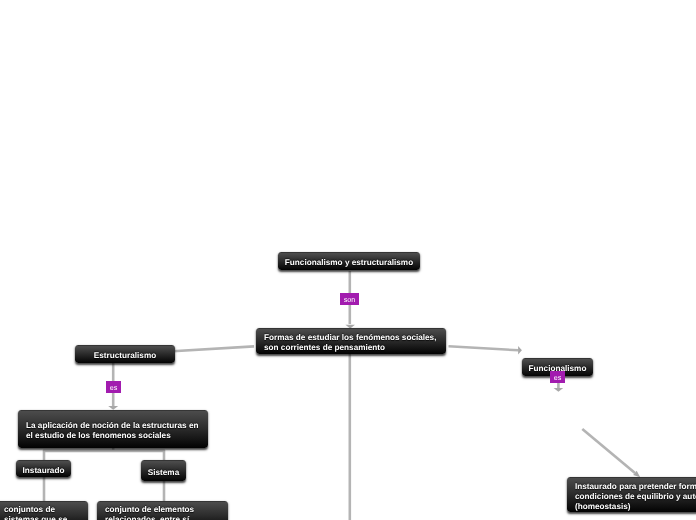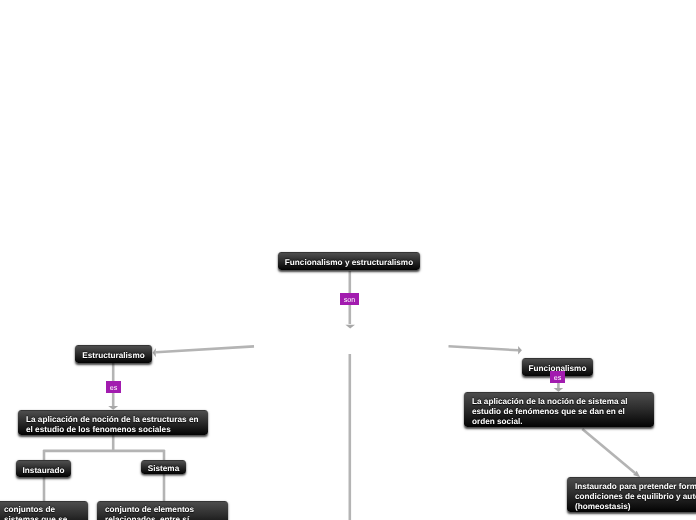--- a/index.html
+++ b/index.html
@@ -55,39 +55,43 @@
   </svg>
 
   <div class="node center" style="left:278px;top:252px;width:142px;height:18px;">
     <span class="txt">Funcionalismo y estructuralismo</span>
   </div>
 
   <div class="lbl" style="left:340px;top:293px;width:19px;height:12px;">
     <span>son</span>
   </div>
 
+  <div class="node" style="left:256px;top:328px;width:190px;height:26px;">
+    <span class="txt">Formas de estudiar los fenómenos sociales,
+son corrientes de pensamiento</span>
+  </div>
 
-  <div class="node center" style="left:75px;top:345px;width:77px;height:18px;">
+  <div class="node center" style="left:75px;top:345px;width:100px;height:18px;">
     <span class="txt">Estructuralismo</span>
   </div>
 
   <div class="lbl" style="left:106px;top:381px;width:15px;height:12px;">
     <span>es</span>
   </div>
 
-  <div class="node" style="left:18px;top:410px;width:190px;height:25px;">
+  <div class="node" style="left:18px;top:410px;width:190px;height:38px;">
     <span class="txt">La aplicación de noción de la estructuras en
 el estudio de los fenomenos sociales</span>
   </div>
 
   <div class="node center" style="left:16px;top:460px;width:55px;height:17px;">
     <span class="txt">Instaurado</span>
   </div>
 
-  <div class="node center" style="left:141px;top:460px;width:45px;height:14px;">
+  <div class="node center" style="left:141px;top:460px;width:45px;height:21px;">
     <span class="txt">Sistema</span>
   </div>
 
   <div class="node" style="left:-4px;top:501px;width:92px;height:30px;align-items:flex-start;">
     <span class="txt" style="padding-top:2px;">conjuntos de
 sistemas que se</span>
   </div>
 
   <div class="node" style="left:97px;top:501px;width:131px;height:30px;align-items:flex-start;">
     <span class="txt" style="padding-top:2px;">conjunto de elementos
@@ -95,24 +99,19 @@
   </div>
 
   <div class="node center" style="left:522px;top:342px;width:71px;height:18px;margin-top:16px;">
     <span class="txt">Funcionalismo</span>
   </div>
 
   <div class="lbl" style="left:550px;top:371px;width:15px;height:12px;">
     <span>es</span>
   </div>
 
-  <div class="node" style="left:464px;top:392px;width:190px;height:35px;">
-    <span class="txt">La aplicación de la noción de sistema al
-estudio de fenómenos que se dan en el
-orden social.</span>
-  </div>
 
   <div class="node" style="left:567px;top:477px;width:175px;height:35px;">
     <span class="txt">Instaurado para pretender formar
 condiciones de equilibrio y auto
 (homeostasis)</span>
   </div>
 </div>
 
 </body></html>

